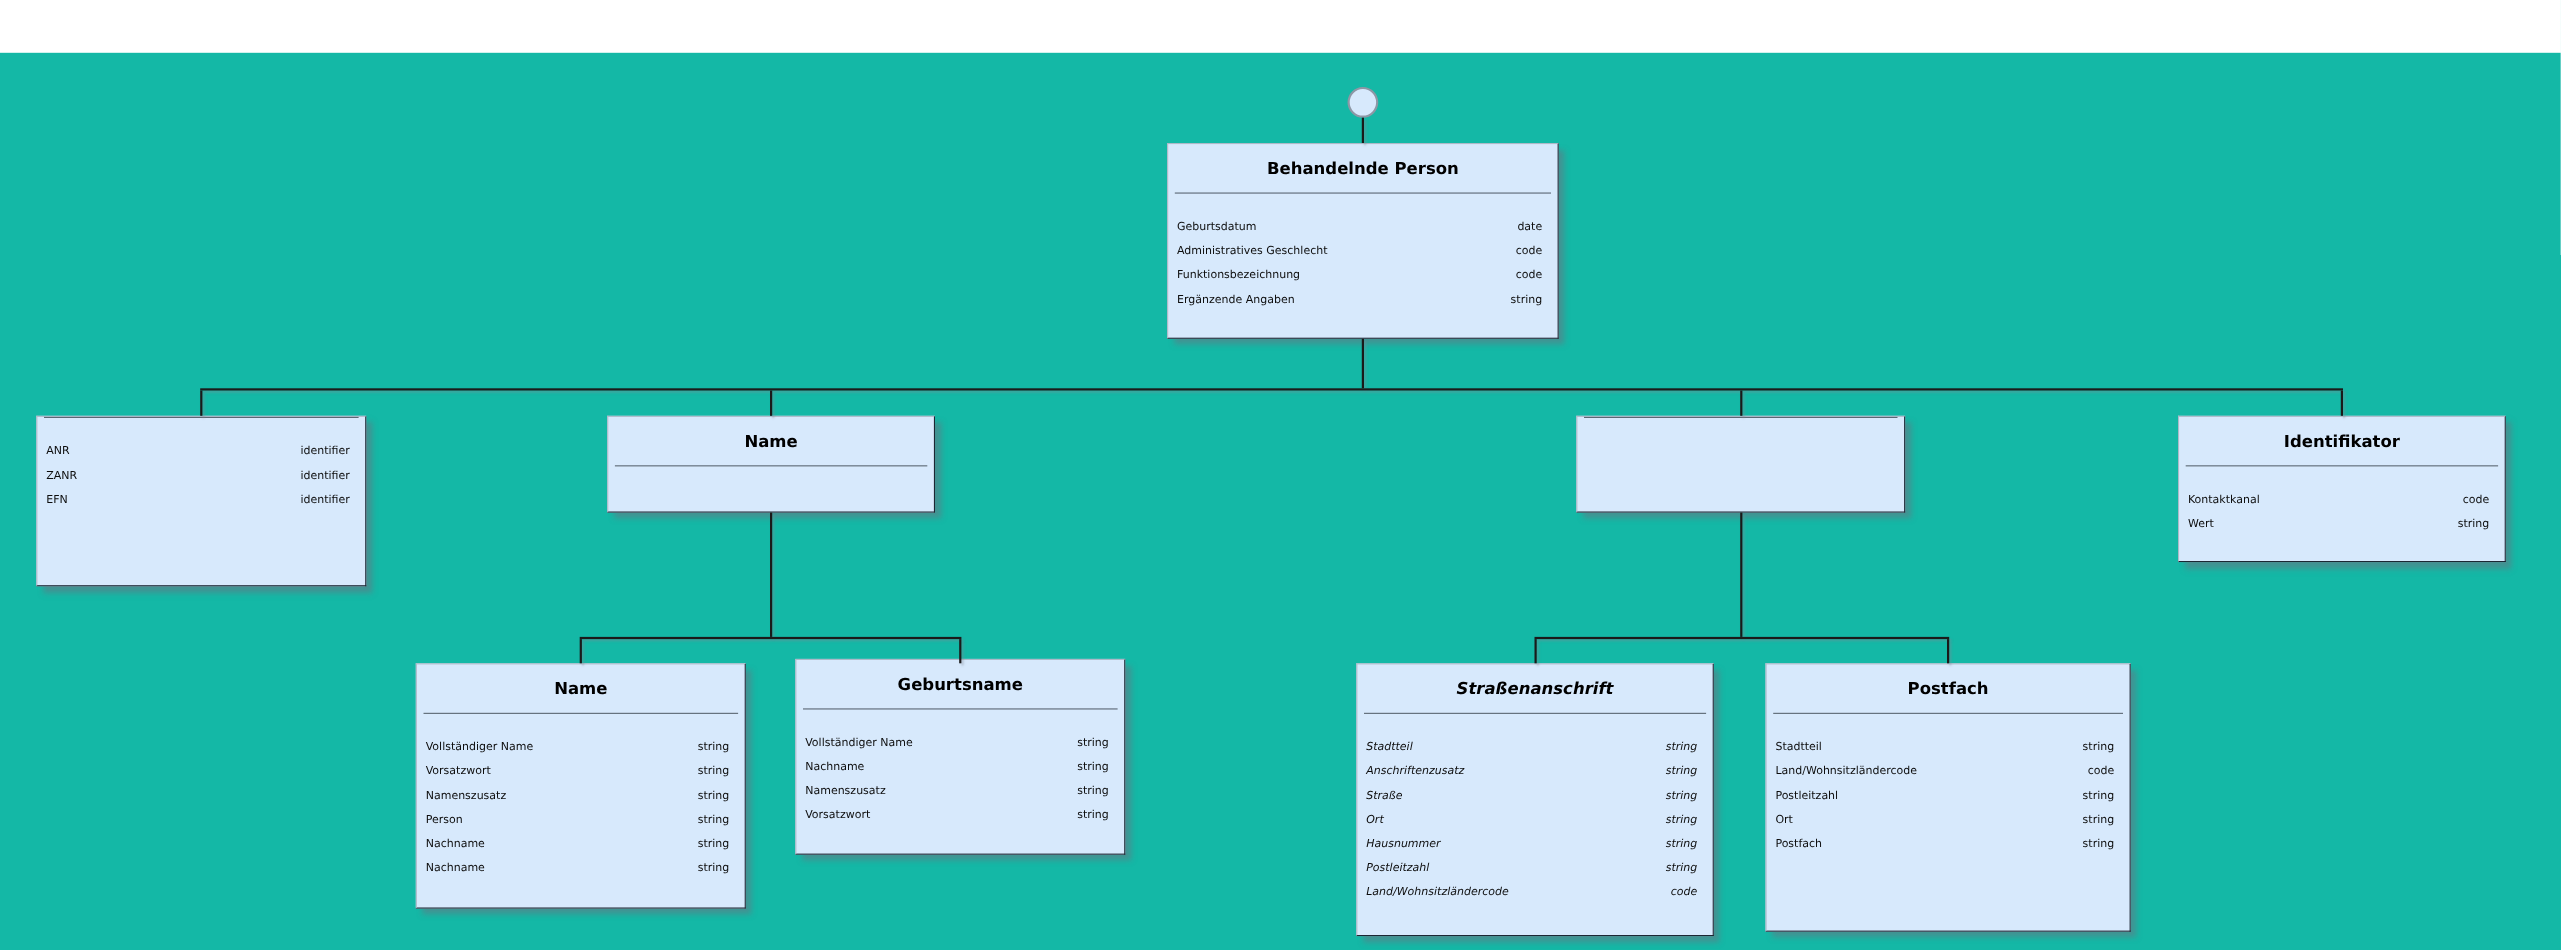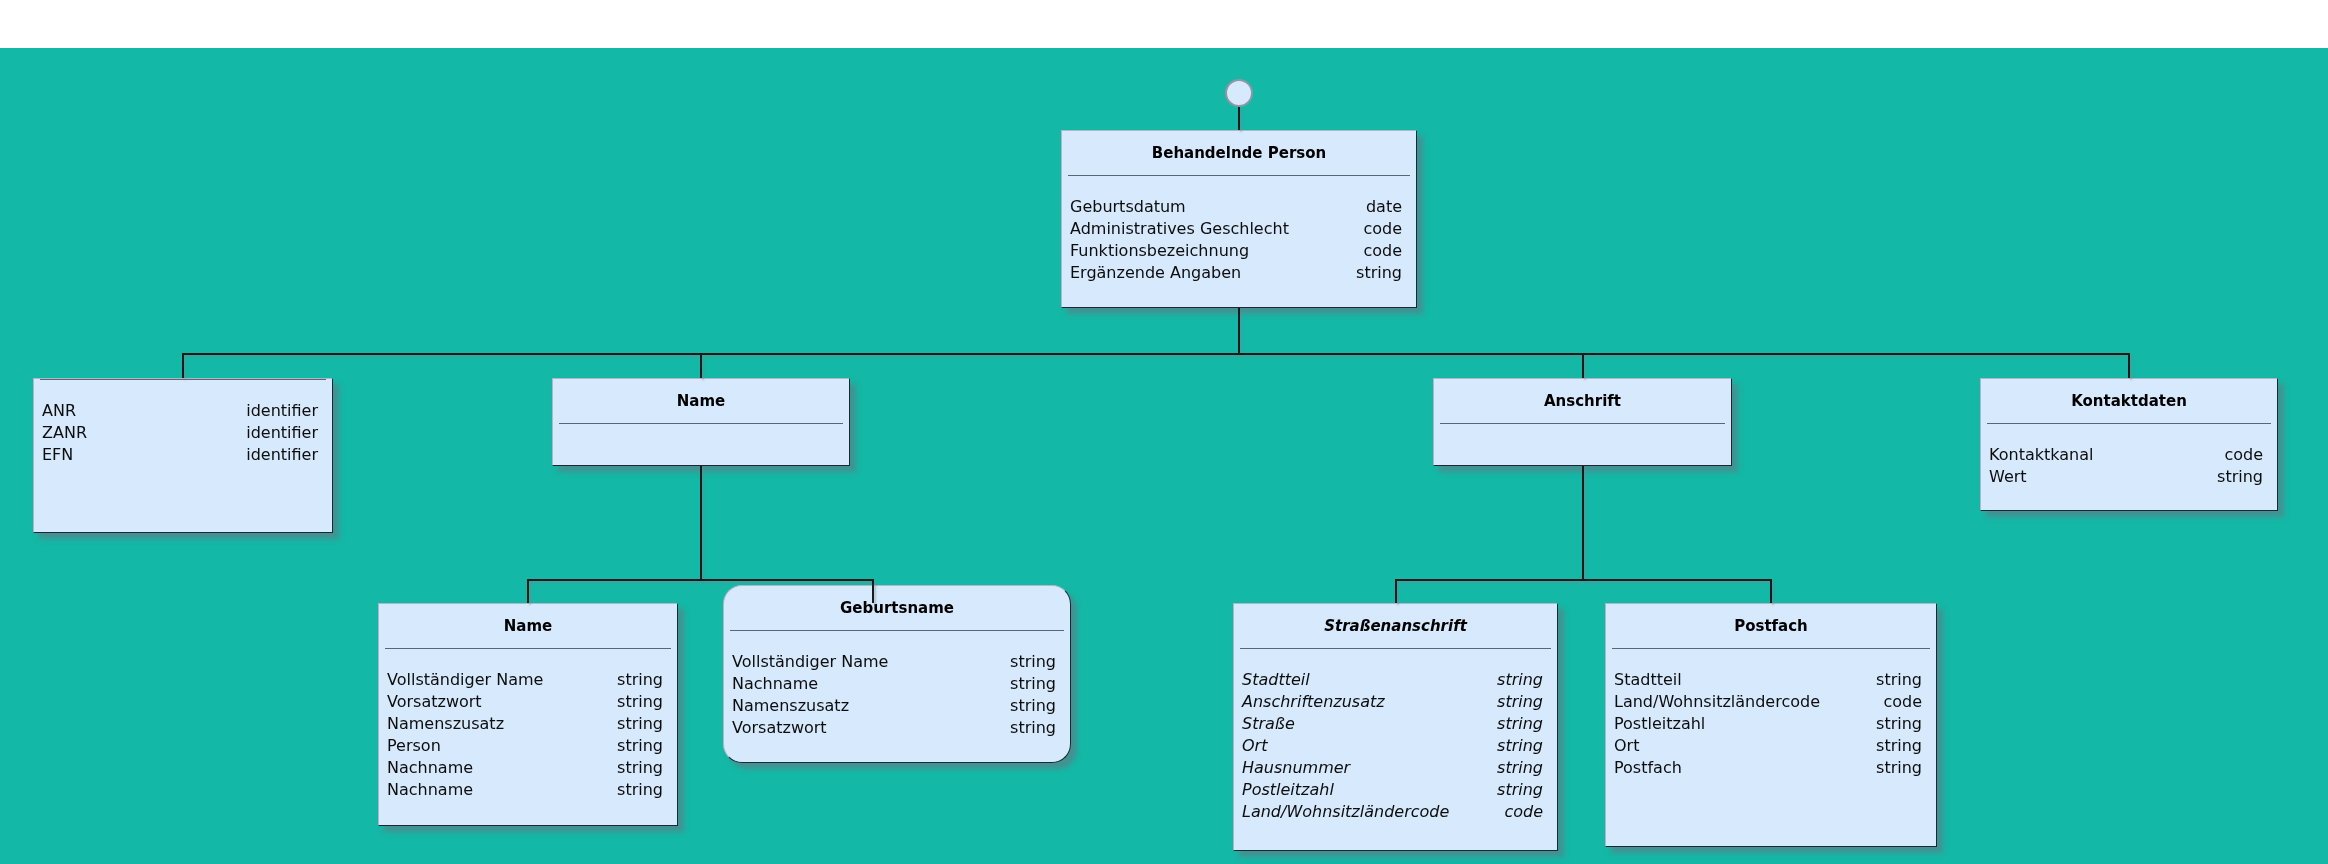--- a/index.html
+++ b/index.html
@@ -42,21 +42,21 @@
     background: #5a6672;
   }
   .entity-body {
     padding-top: 20px;
   }
   .attr-row {
     display: flex;
     justify-content: space-between;
     align-items: baseline;
     line-height: 22px;
-    font-size: 16px;
+    font-size: 10px;
     color: #0d0d0d;
     padding: 0 14px 0 8px;
     white-space: nowrap;
   }
   .attr-name { text-align: left; }
   .attr-type { text-align: right; padding-left: 12px; }
   .cline {
     position: absolute;
     background: #1a1a1a;
     box-shadow: 2px 2px 2px rgba(125,135,148,0.45);
@@ -111,26 +111,25 @@
           <span class="attr-type">identifier</span>
         </div>
       </div>
     </div>
     <div class="entity" style="left: 552px; top: 330px; width: 298px; height: 88px; background: rgb(215, 233, 252); border-color: rgb(174, 185, 200) rgb(28, 39, 51) rgb(28, 39, 51) rgb(174, 185, 200);">
       <div class="entity-title">Name</div>
       <div class="entity-sep" style="background: rgb(90, 102, 114);"></div>
       <div class="entity-body"></div>
     </div>
     <div class="entity" style="left: 1433px; top: 330px; width: 299px; height: 88px; background: rgb(215, 233, 252); border-color: rgb(174, 185, 200) rgb(28, 39, 51) rgb(28, 39, 51) rgb(174, 185, 200);">
-      <div class="entity-title">Anschrift</div>
       <div class="entity-sep" style="background: rgb(90, 102, 114);"></div>
       <div class="entity-body"></div>
     </div>
     <div class="entity" style="left: 1980px; top: 330px; width: 298px; height: 133px; background: rgb(215, 233, 252); border-color: rgb(174, 185, 200) rgb(28, 39, 51) rgb(28, 39, 51) rgb(174, 185, 200);">
-      <div class="entity-title">Kontaktdaten</div>
+      <div class="entity-title">Identifikator</div>
       <div class="entity-sep" style="background: rgb(90, 102, 114);"></div>
       <div class="entity-body">
         <div class="attr-row">
           <span class="attr-name">Kontaktkanal</span>
           <span class="attr-type">code</span>
         </div>
         <div class="attr-row">
           <span class="attr-name">Wert</span>
           <span class="attr-type">string</span>
         </div>
@@ -159,21 +158,21 @@
         <div class="attr-row">
           <span class="attr-name">Nachname</span>
           <span class="attr-type">string</span>
         </div>
         <div class="attr-row">
           <span class="attr-name">Nachname</span>
           <span class="attr-type">string</span>
         </div>
       </div>
     </div>
-    <div class="entity" style="left: 723px; top: 537px; width: 348px; height: 178px; background: rgb(215, 233, 252); border-color: rgb(174, 185, 200) rgb(28, 39, 51) rgb(28, 39, 51) rgb(174, 185, 200); border-radius: 19px;">
+    <div class="entity" style="left: 723px; top: 551px; width: 300px; height: 178px; background: rgb(215, 233, 252); border-color: rgb(174, 185, 200) rgb(28, 39, 51) rgb(28, 39, 51) rgb(174, 185, 200);">
       <div class="entity-title">Geburtsname</div>
       <div class="entity-sep" style="background: rgb(90, 102, 114);"></div>
       <div class="entity-body">
         <div class="attr-row">
           <span class="attr-name">Vollständiger Name</span>
           <span class="attr-type">string</span>
         </div>
         <div class="attr-row">
           <span class="attr-name">Nachname</span>
           <span class="attr-type">string</span>

